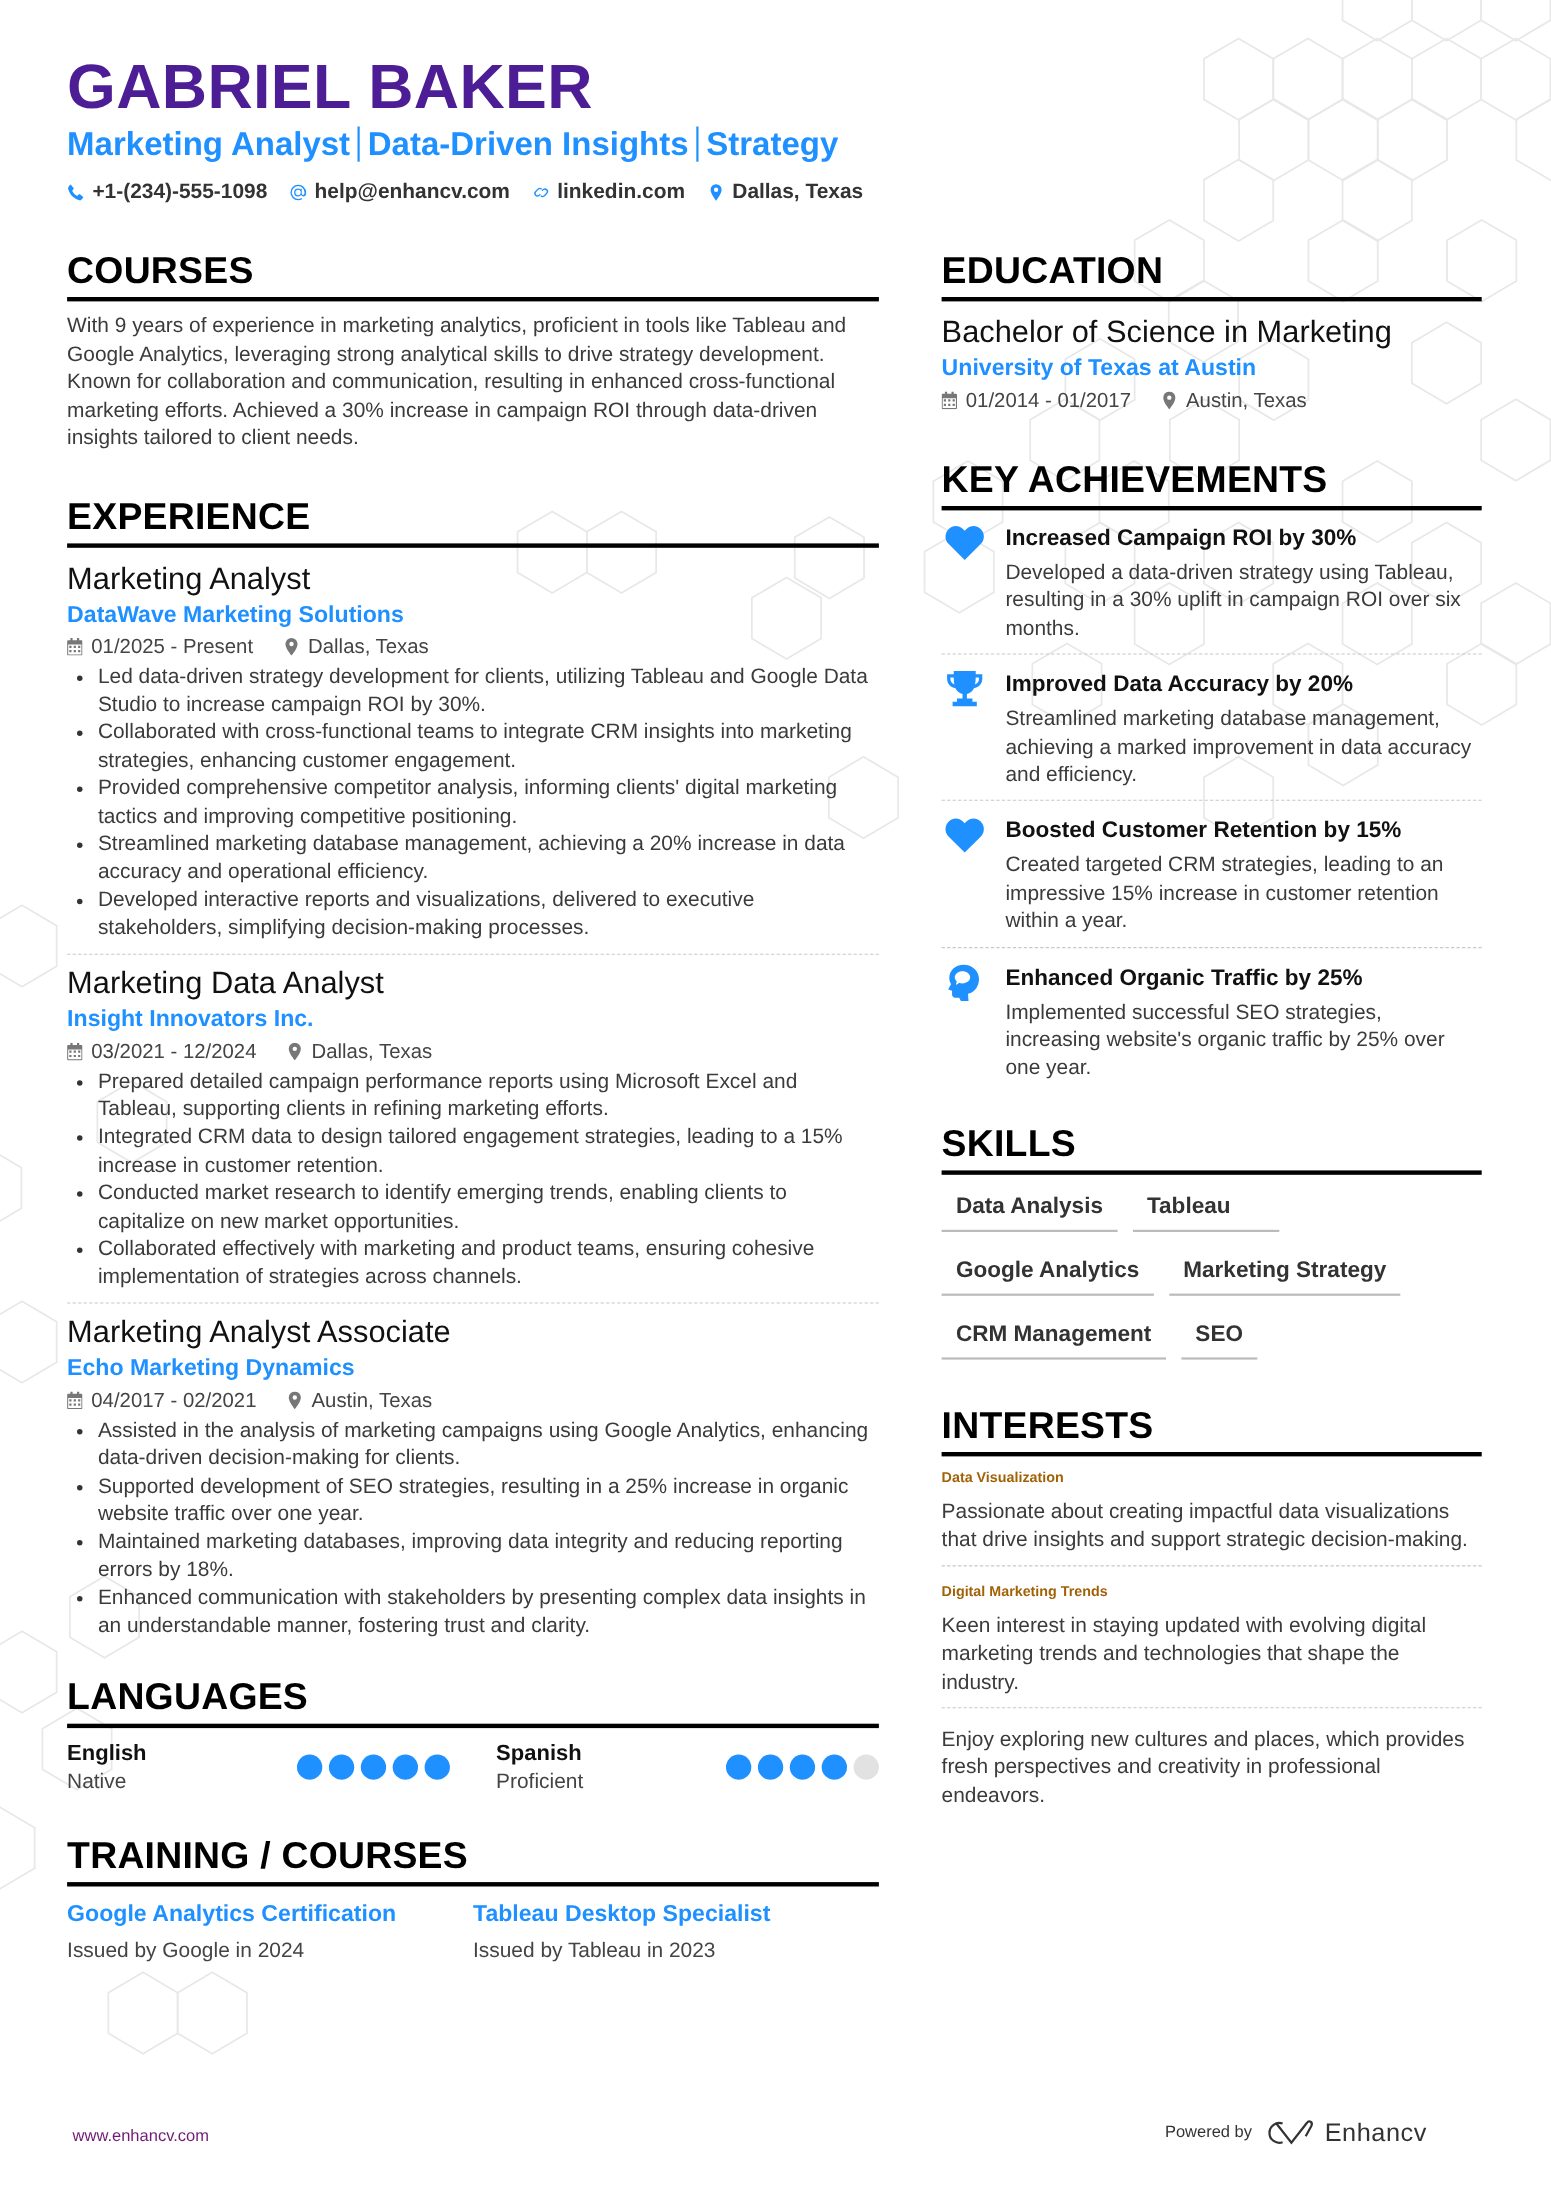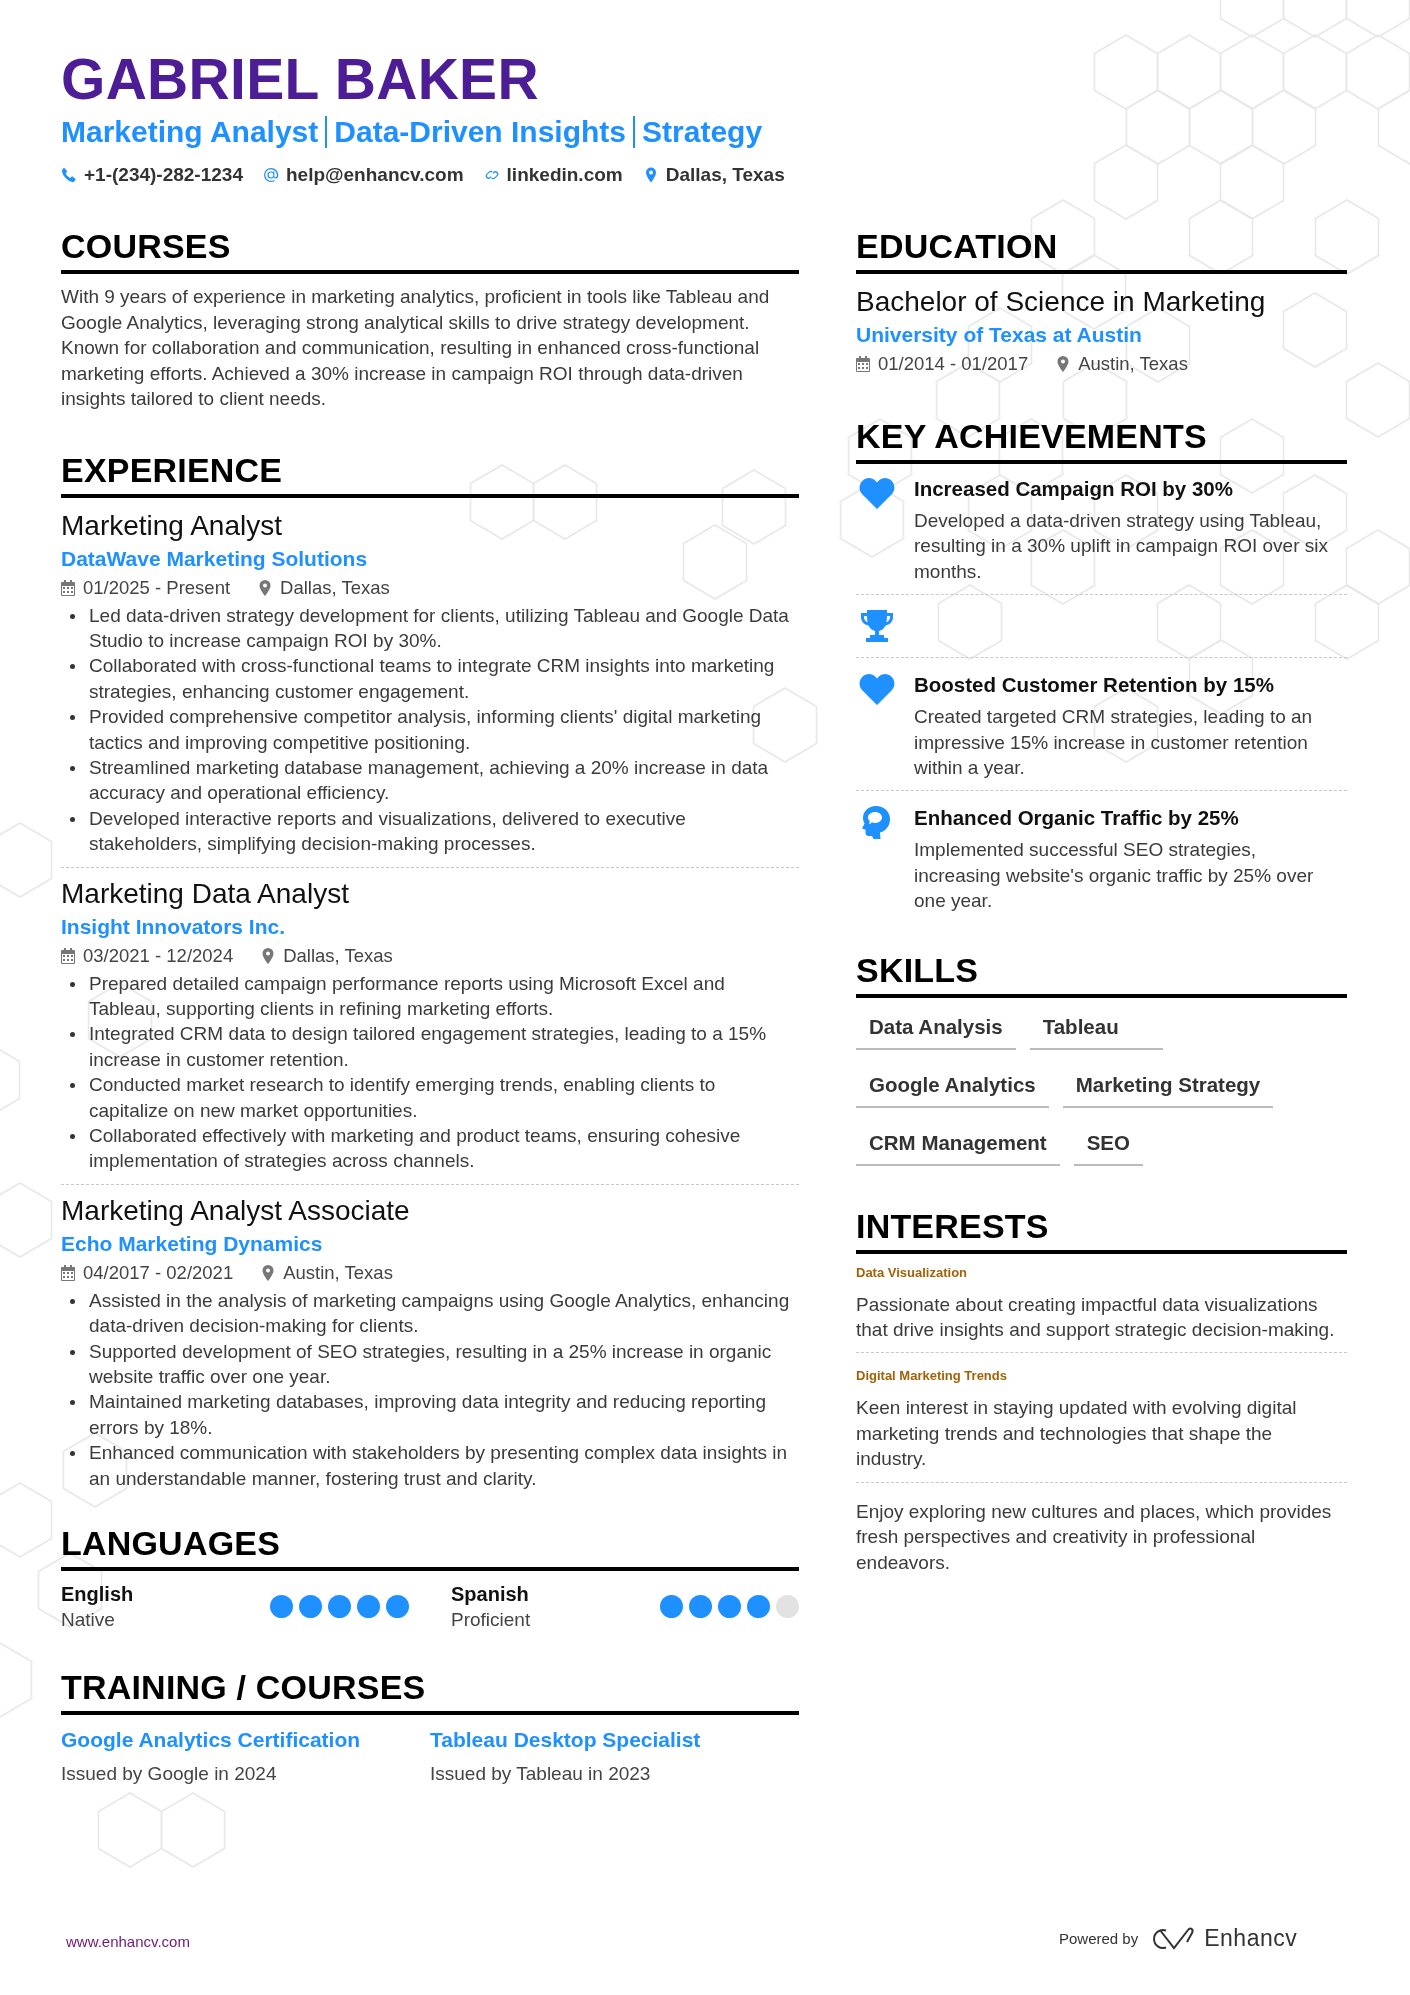--- a/index.html
+++ b/index.html
@@ -159,21 +159,21 @@
   <header class="header">
     <h1 class="name">GABRIEL BAKER</h1>
     <div class="title">
       <span>Marketing Analyst</span><span class="sep"></span><span>Data-Driven Insights</span><span class="sep"></span><span>Strategy</span>
     </div>
     <div class="contacts">
       <div class="contact">
         <svg viewBox="0 0 16 16">
             <path d="M3.6 1.2l2.2 2.6c.3.4.3.9 0 1.2L4.6 6.3c.8 1.9 2.5 3.7 4.6 4.8l1.3-1.3c.3-.3.8-.4 1.2-.1l2.6 2.1c.4.3.4.9.1 1.3l-1.5 1.6c-.5.5-1.2.6-1.8.4C5.8 13.4 2.4 9.9.9 4.6.7 4 .9 3.3 1.3 2.9L2.4 1.2c.3-.4.9-.4 1.2 0z"></path>
           </svg>
-        <span>+1-(234)-282-1234</span>
+        <span>+1-(234)-555-1098</span>
       </div>
       <div class="contact">
         <svg viewBox="0 0 16 16">
             <path d="M8 1a7 7 0 100 14c1.4 0 2.7-.4 3.8-1.1l-.6-1A5.8 5.8 0 118 2.2 5.8 5.8 0 0113.8 8v.7c0 .9-.6 1.5-1.3 1.5s-1.2-.6-1.2-1.5V4.6h-1.2v.7A3.3 3.3 0 008 4.4a3.6 3.6 0 100 7.2c1.1 0 2.1-.5 2.8-1.3.4.8 1.1 1.3 2 1.3 1.4 0 2.5-1.2 2.5-2.8V8A7 7 0 008 1zm0 9.4A2.4 2.4 0 118 5.6a2.4 2.4 0 010 4.8z"></path>
           </svg>
         <span>help@enhancv.com</span>
       </div>
       <div class="contact">
         <svg viewBox="0 0 16 16">
             <path d="M6.8 9.2l-1 1a1.8 1.8 0 01-2.5-2.5l2.2-2.2a1.8 1.8 0 012.5 0l.8-.8a2.9 2.9 0 00-4.1 0L2.5 6.9a2.9 2.9 0 004.1 4.1l1-1-.8-.8zm2.4-2.4l1-1a1.8 1.8 0 012.5 2.5l-2.2 2.2a1.8 1.8 0 01-2.5 0l-.8.8a2.9 2.9 0 004.1 0l2.2-2.2a2.9 2.9 0 00-4.1-4.1l-1 1 .8.8z"></path>
@@ -364,20 +364,24 @@
           <div class="ach-title">Increased Campaign ROI by 30%</div>
           <div class="ach-desc">Developed a data-driven strategy using Tableau, resulting in a 30% uplift in campaign ROI over six months.</div>
         </div>
       </div>
 
       <div class="ach">
         <div class="ach-icon">
           <svg viewBox="0 0 38 34">
               <path d="M9 1h20v3h6v4c0 4.5-3.2 8-7.4 8.4-1.4 3-4 5-6.6 5.5V26h5v3h4v4H8v-4h4v-3h5v-4.1c-2.6-.5-5.2-2.5-6.6-5.5C6.2 16 3 12.5 3 8V4h6V1zm-3 6v1c0 2.4 1.4 4.4 3.6 5.2C9.2 11.3 9 9.2 9 7H6zm23 0c0 2.2-.2 4.3-.6 6.2C30.6 12.4 32 10.4 32 8V7h-3z"></path>
             </svg>
+        </div>
+        <div>
+          <div class="ach-title">Improved Data Accuracy by 20%</div>
+          <div class="ach-desc">Streamlined marketing database management, achieving a marked improvement in data accuracy and efficiency.</div>
         </div>
       </div>
 
       <div class="ach">
         <div class="ach-icon">
           <svg viewBox="0 0 38 34">
               <path d="M19 33L4.5 18.6C.6 14.8.6 8.6 4.5 4.8 8.1 1.2 13.8 1.2 17.4 4.8L19 6.4l1.6-1.6c3.6-3.6 9.3-3.6 12.9 0 3.9 3.8 3.9 10 0 13.8z"></path>
             </svg>
         </div>
         <div>

